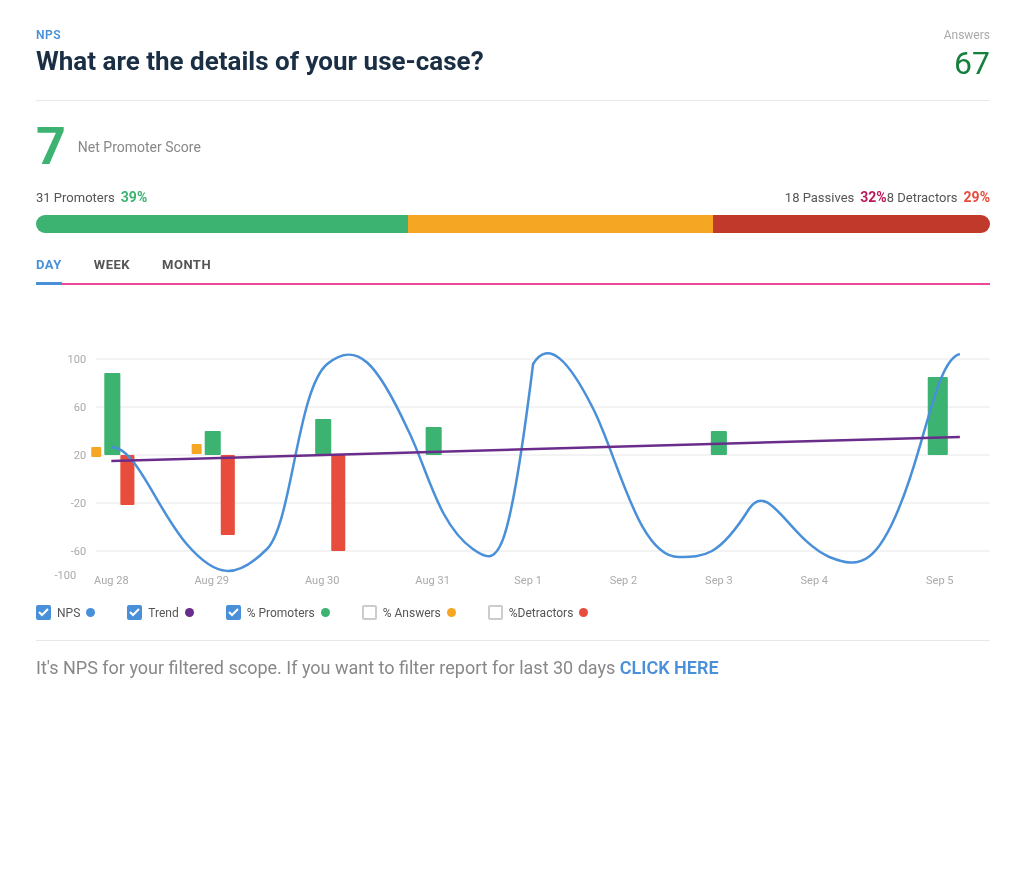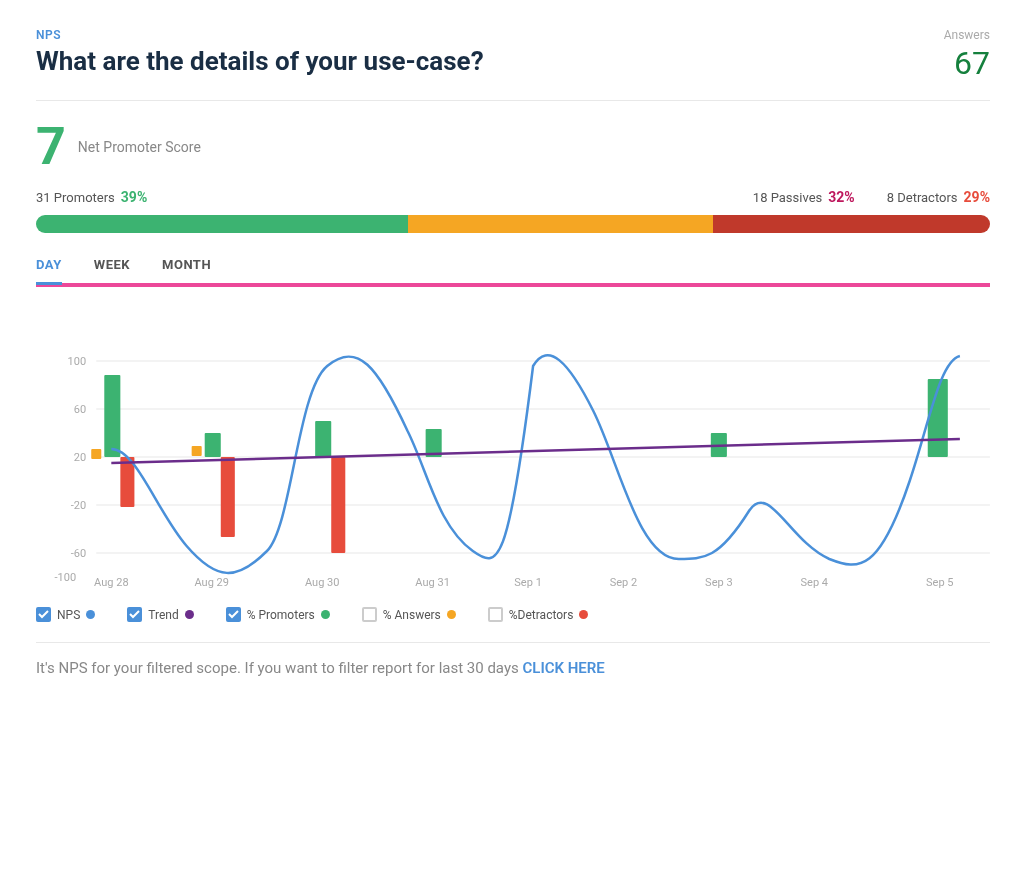--- a/index.html
+++ b/index.html
@@ -109,21 +109,21 @@
     .progress-segment-red {
       background: #c0392b;
       height: 100%;
     }
     .tabs-section {
       margin-bottom: 0;
     }
     .tabs {
       display: flex;
       gap: 32px;
-      border-bottom: 4px solid #ec4899;
+      border-bottom: 2px solid #ec4899;
       margin-bottom: 24px;
     }
     .tab {
       font-size: 13px;
       font-weight: 700;
       padding-bottom: 10px;
       color: #555;
       cursor: pointer;
       border-bottom: 3px solid transparent;
       margin-bottom: -2px;
@@ -181,32 +181,31 @@
       height: 9px;
       border-radius: 50%;
       display: inline-block;
     }
     .footer-divider {
       border: none;
       border-top: 1px solid #e8e8e8;
       margin: 0 0 16px 0;
     }
     .footer-text {
-      font-size: 15px;
+      font-size: 18px;
       color: #888;
     }
     .footer-text .click-here {
       color: #4a90d9;
       font-weight: 600;
       cursor: pointer;
     }
     .metrics-right {
       display: flex;
       align-items: center;
-      gap: 32px;
     }
   </style>
 </head>
 <body>
 
 <div class="container">
 
   <div class="header">
     <div class="header-left">
       <div class="nps-label">NPS</div>

